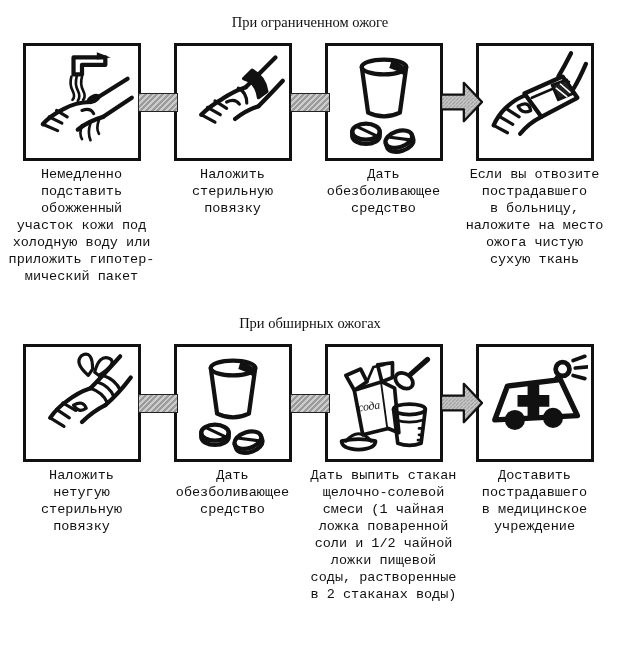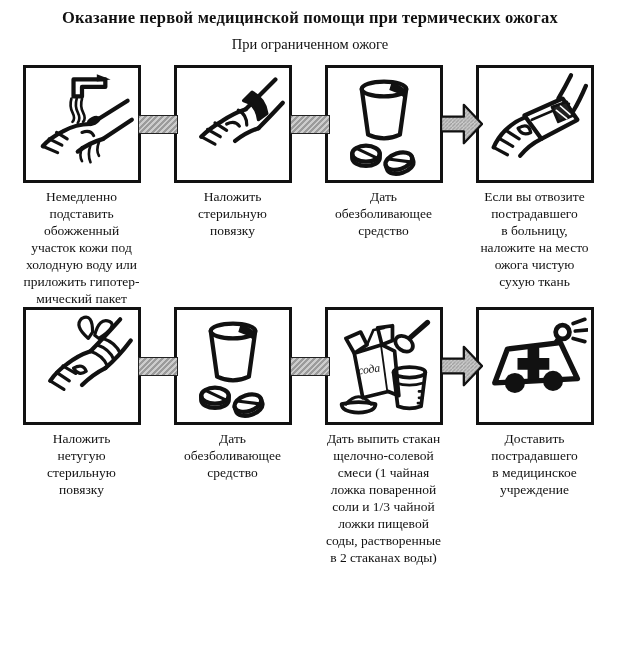--- a/index.html
+++ b/index.html
@@ -22,40 +22,39 @@
   .step { width:148px; margin-right:4px; display:flex; flex-direction:column; align-items:center; }
   .step:last-child { margin-right:0; }
   .pictobox {
     width:118px; height:118px; box-sizing:border-box;
     border:3px solid #111; background:#fff;
     display:flex; align-items:center; justify-content:center;
   }
   .pictobox svg { width:106px; height:106px; display:block; }
   .caption {
     margin-top:5px; font-size:13.5px; line-height:1.26;
-    text-align:center; white-space:pre-line; max-width:156px;
+    text-align:center; white-space:pre-line; max-width:156px;font-family:Liberation Mono, monospace;
   }
   
   .connector-bar {
     position:absolute; top:50px; height:19px; box-sizing:border-box;
     border:1.5px solid #222;
     background:repeating-linear-gradient(135deg,#9b9b9b 0 2px,#cdcdcd 2px 4px);
   }
   .connector-bar.c1 { left:130px; width:40px; }
   .connector-bar.c2 { left:282px; width:40px; }
   .connector-arrow { position:absolute; left:433px; top:30px; width:42px; height:58px; }
   .ink { fill:none; stroke:#111; stroke-linecap:round; stroke-linejoin:round; }
   .soda-label { font-family:"Liberation Serif", serif; font-style:italic; font-size:11px; fill:#111; stroke:none; }
 </style>
 </head>
 <body>
 
 <div class="page">
 
-  <div class="doc-title">Оказание первой медицинской помощи при термических ожогах</div>
 
   <div class="section-heading">При ограниченном ожоге</div>
 
   <div class="flow-row">
 
     <div class="step">
       <div class="pictobox">
         <svg viewBox="0 0 100 100">
           <g class="ink" stroke-width="4">
             <path d="M42,24 V8 H72 V15 H50 V24 Z" fill="#fff"></path>
@@ -157,20 +156,21 @@
       <defs>
         <pattern id="hatchA" width="4" height="4" patternUnits="userSpaceOnUse">
           <rect width="4" height="4" fill="#cdcdcd"></rect>
           <path d="M0,4 L4,0" stroke="#9b9b9b" stroke-width="1.4"></path>
         </pattern>
       </defs>
       <path d="M0,21 L25,21 L25,8 L45,29 L25,50 L25,37 L0,37 Z" fill="url(#hatchA)" stroke="#111" stroke-width="2.5" stroke-linejoin="round"></path>
     </svg>
   </div>
 
+  <div class="section-heading second">При обширных ожогах</div>
 
   <div class="flow-row">
 
     <div class="step">
       <div class="pictobox">
         <svg viewBox="0 0 100 100">
           <g class="ink" stroke-width="4">
             <path d="M86,6 Q70,24 58,36"></path>
             <path d="M96,26 Q84,42 72,52"></path>
             <path d="M58,36 Q70,40 74,50" stroke-width="3"></path>
@@ -232,21 +232,21 @@
             <path d="M59,56 L63,88 Q74,92 85,88 L89,56"></path>
             <path d="M61,66 Q74,70 87,66" stroke-width="2.5"></path>
             <path d="M83,74 h3 M83,80 h3 M82,85 h3" stroke-width="2.5"></path>
           </g>
         </svg>
       </div>
       <div class="caption">Дать выпить стакан
 щелочно-солевой
 смеси (1 чайная
 ложка поваренной
-соли и 1/3 чайной
+соли и 1/2 чайной
 ложки пищевой
 соды, растворенные
 в 2 стаканах воды)</div>
     </div>
 
     <div class="step">
       <div class="pictobox">
         <svg viewBox="0 0 100 100">
           <g class="ink" stroke-width="5">
             <circle cx="76" cy="18" r="6.5" stroke-width="4.5"></circle>

